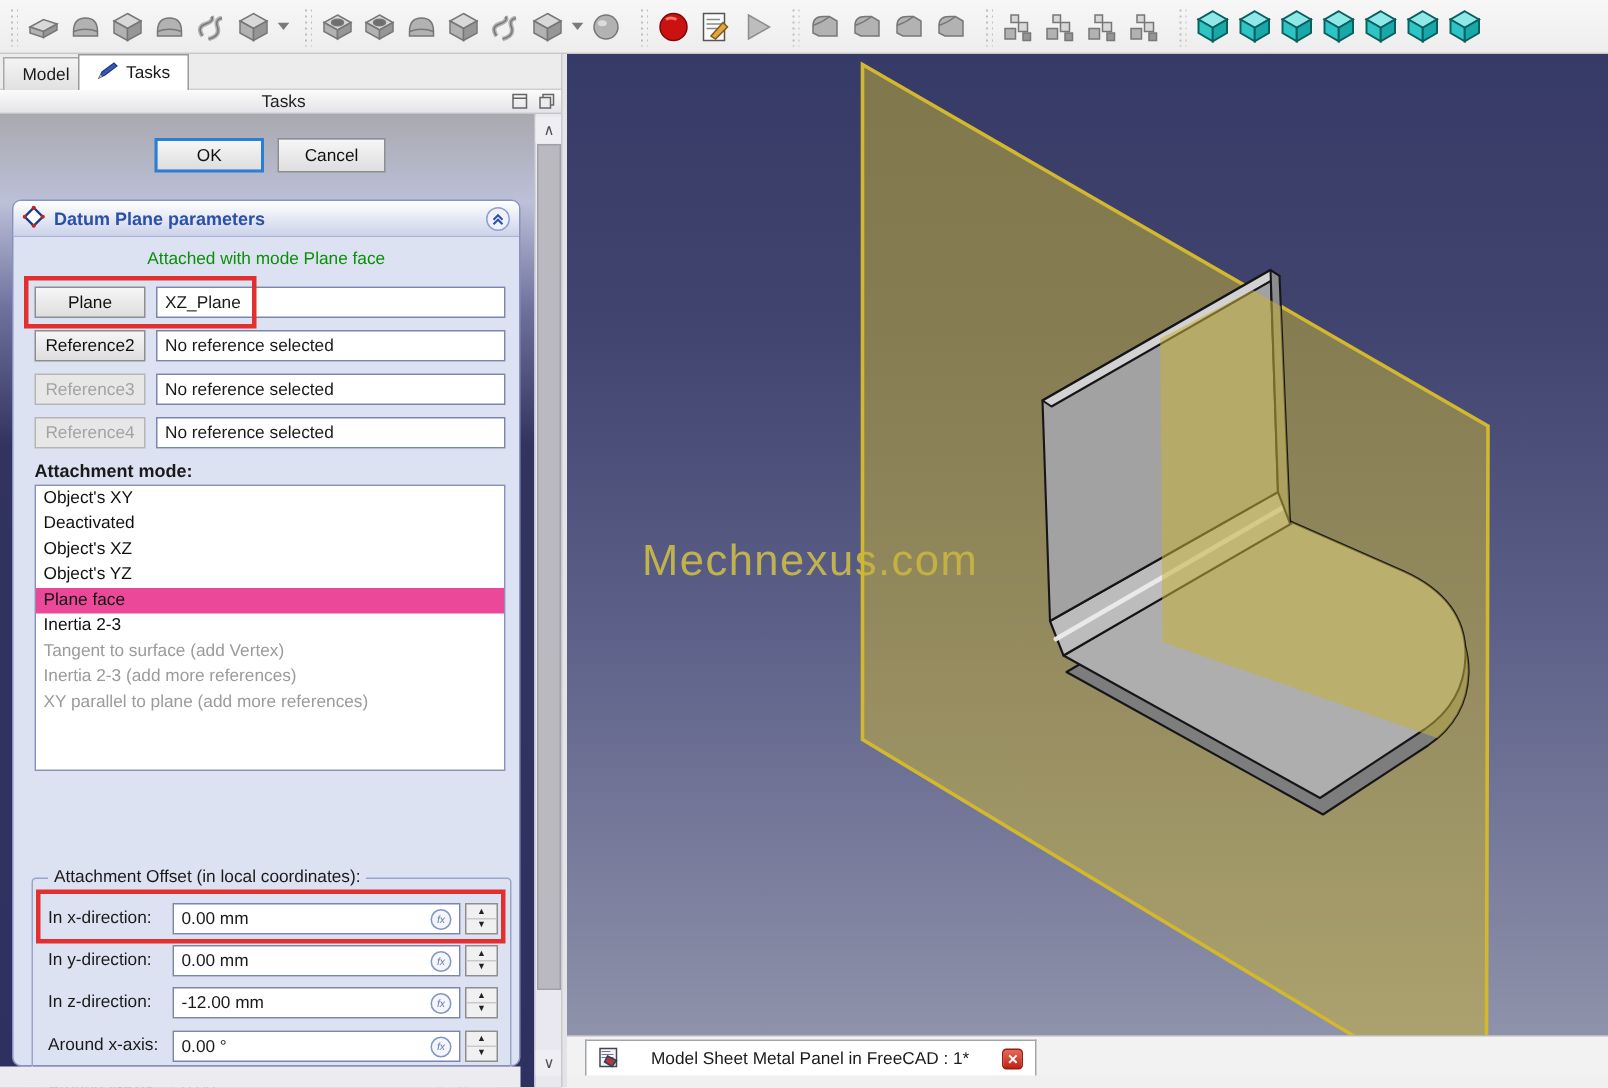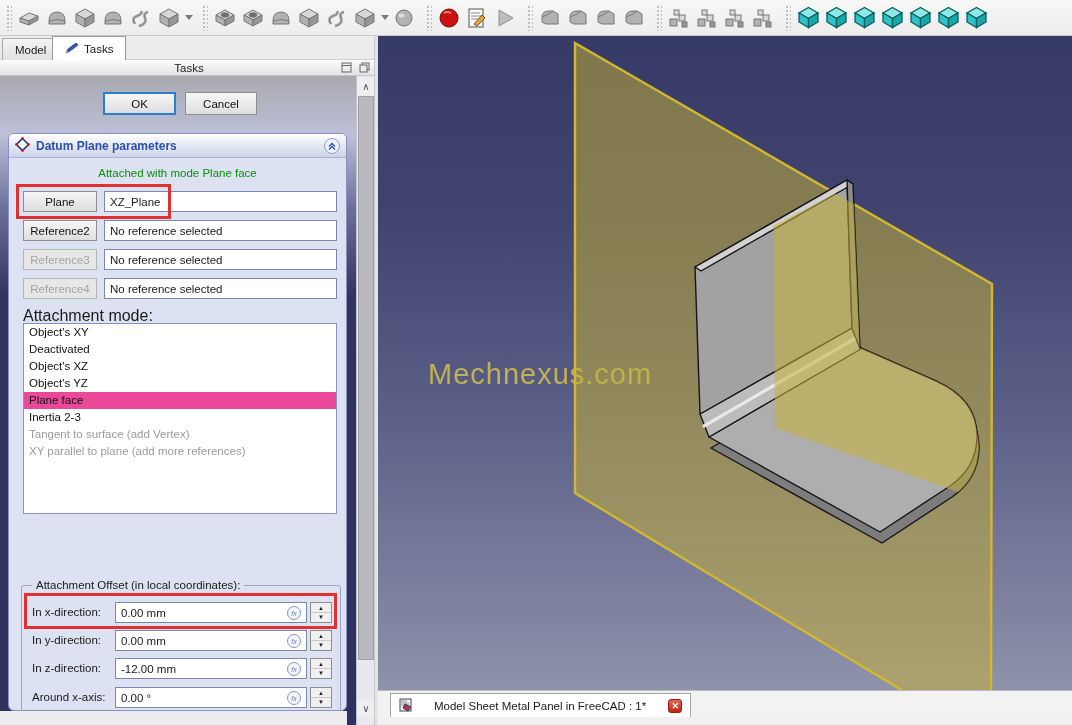--- a/index.html
+++ b/index.html
@@ -50,21 +50,21 @@
     border:1px solid #8fa0cc; background:#eef1fb; display:flex; align-items:center; justify-content:center; }
 
   #status-green { position:absolute; left:0; top:33px; width:100%; text-align:center; color:#0a8f0a; font-size:11.5px; }
 
   .ref-row { position:absolute; left:0; width:100%; height:21px; }
   .ref-btn { position:absolute; left:14px; width:74px; height:21px; }
   .ref-btn.disabled { color:#a3a3a3; background:#e7e7e7; border-color:#b5b5b5; }
   .ref-field { position:absolute; left:95px; width:233px; height:21px; background:#fff; border:1px solid #7a86ae;
     font-size:11.5px; display:flex; align-items:center; padding-left:5px; }
 
-  #attmode-label { position:absolute; left:14px; top:173px; font-size:16px; }
+  #attmode-label { position:absolute; left:14px; top:173px; font-size:12px;font-weight:bold; }
   #mode-list { position:absolute; left:14px; top:189px; width:314px; height:191px; background:#fff; border:1px solid #8892c0; overflow:hidden; }
   .mode-item { height:17px; line-height:17px; padding-left:5px; font-size:11.5px; color:#111; }
   .mode-item.selected { background:#ec4899; font-weight:normal; }
   .mode-item.disabled { color:#9b9b9b; }
 
   #offset-group { position:absolute; left:12px; top:451px; width:320px; height:200px;
     border:1px solid #9aa4c8; border-radius:3px; }
   #offset-legend { position:absolute; left:10px; top:-7px; background:#dde2f2; padding:0 4px; font-size:11.5px; }
   .off-row { position:absolute; left:0; width:100%; height:21px; }
   .off-label { position:absolute; left:10px; top:4px; font-size:11.5px; }
@@ -426,20 +426,21 @@
 
       <div id="attmode-label">Attachment mode:</div>
       <div id="mode-list">
           <div class="mode-item">Object's XY</div>
           <div class="mode-item">Deactivated</div>
           <div class="mode-item">Object's XZ</div>
           <div class="mode-item">Object's YZ</div>
           <div class="mode-item selected">Plane face</div>
           <div class="mode-item">Inertia 2-3</div>
           <div class="mode-item disabled">Tangent to surface (add Vertex)</div>
+          <div class="mode-item disabled">Inertia 2-3 (add more references)</div>
           <div class="mode-item disabled">XY parallel to plane (add more references)</div>
         </div>
 
       <fieldset id="offset-group">
         <div id="offset-legend">Attachment Offset (in local coordinates):</div>
         <div id="offset-rows">
             <div class="off-row" style="top: 16px;">
               <div class="off-label">In x-direction:</div>
               <div class="off-input">
                 <span>0.00 mm</span>

